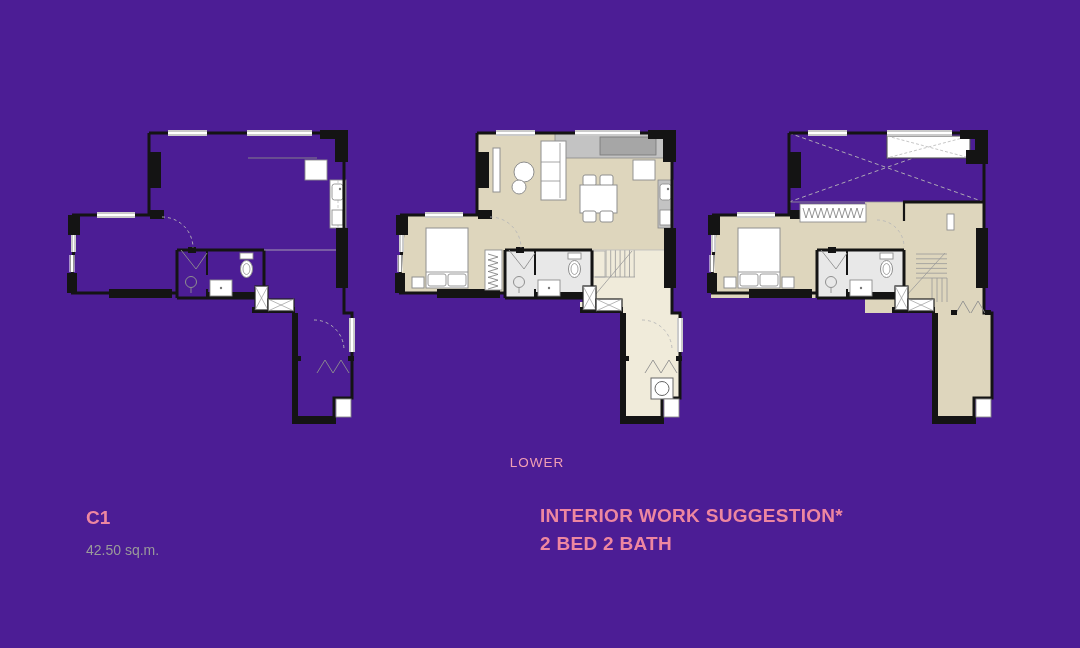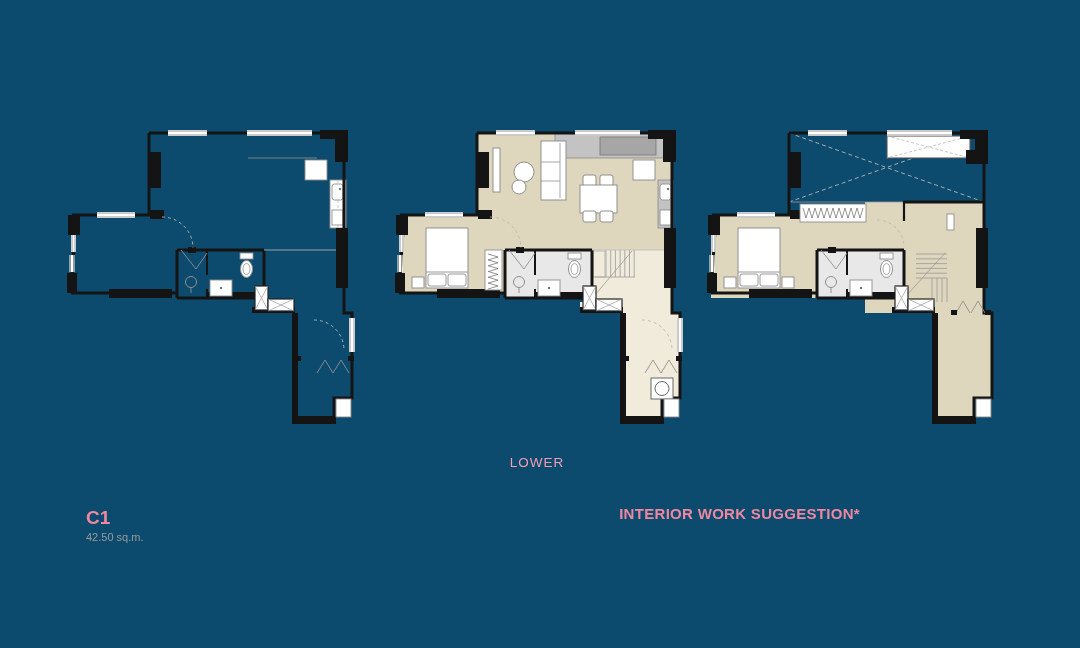--- a/index.html
+++ b/index.html
@@ -1,32 +1,32 @@
 <!DOCTYPE html>
 <html><head>
 <meta charset="utf-8">
 <style>
   html,body{margin:0;padding:0;background:#ffffff;}
-  #canvas{position:relative;width:1080px;height:648px;background:#0c4a6e;overflow:hidden;
+  #canvas{position:relative;width:1080px;height:648px;background:#4c1d95;overflow:hidden;
           font-family:"Liberation Sans","DejaVu Sans",sans-serif;}
   .plan{position:absolute;top:122px;}
   #plan-bare{left:64px;}
   #plan-lower{left:392px;}
   #plan-upper{left:704px;}
   .floor-label{position:absolute;top:455px;text-align:center;font-size:13.5px;
                letter-spacing:1px;font-weight:400;}
   #label-lower{left:392px;width:290px;}
   #label-upper{left:704px;width:272px;}
-  .caption{position:absolute;left:540px;width:320px;text-align:right;font-weight:bold;
-           font-size:15px;letter-spacing:.3px;}
+  .caption{position:absolute;left:540px;width:320px;text-align:left;font-weight:bold;
+           font-size:19px;letter-spacing:.3px;}
   #caption-1{top:505px;}
   #caption-2{top:533px;}
   #unit-info{position:absolute;left:86px;top:506px;line-height:1.25;}
   #unit-code{font-weight:bold;font-size:19px;}
-  #unit-area{font-size:11px;margin-top:1px;}
+  #unit-area{font-size:14px;margin-top:12px;}
 </style>
 </head>
 <body>
 
 <div id="canvas">
 
   <svg id="plan-bare" class="plan" width="300" height="312" viewBox="0 0 300 312">
       <line x1="184" y1="36" x2="253" y2="36" stroke="#8a8a8a" stroke-width="0.9"></line>
       <rect x="241" y="38" width="22" height="20" fill="#fff" stroke="#8f8f8f" stroke-width="0.9" rx="0"></rect>
       <rect x="266" y="58" width="16" height="48" fill="#fff" stroke="#8f8f8f" stroke-width="0.9" rx="0"></rect>
@@ -285,18 +285,19 @@
       <path d="M 129 86 L 132 96 L 135 86" fill="none" stroke="#777" stroke-width="0.8"></path>
       <path d="M 135 86 L 138 96 L 141 86" fill="none" stroke="#777" stroke-width="0.8"></path>
       <path d="M 141 86 L 144 96 L 147 86" fill="none" stroke="#777" stroke-width="0.8"></path>
       <path d="M 147 86 L 150 96 L 153 86" fill="none" stroke="#777" stroke-width="0.8"></path>
       <path d="M 153 86 L 156 96 L 159 86" fill="none" stroke="#777" stroke-width="0.8"></path>
     </svg>
 
   <div id="label-lower" class="floor-label" style="color: rgb(241, 159, 180);">LOWER</div>
 
   <div id="caption-1" class="caption" style="color: rgb(238, 135, 160);">INTERIOR WORK SUGGESTION*</div>
+  <div id="caption-2" class="caption" style="color: rgb(238, 135, 160);">2 BED 2 BATH</div>
 
   <div id="unit-info">
     <div id="unit-code" style="color: rgb(238, 135, 160);">C1</div>
     <div id="unit-area" style="color: rgb(154, 154, 154);">42.50 sq.m.</div>
   </div>
 </div>
 
 </body></html>

